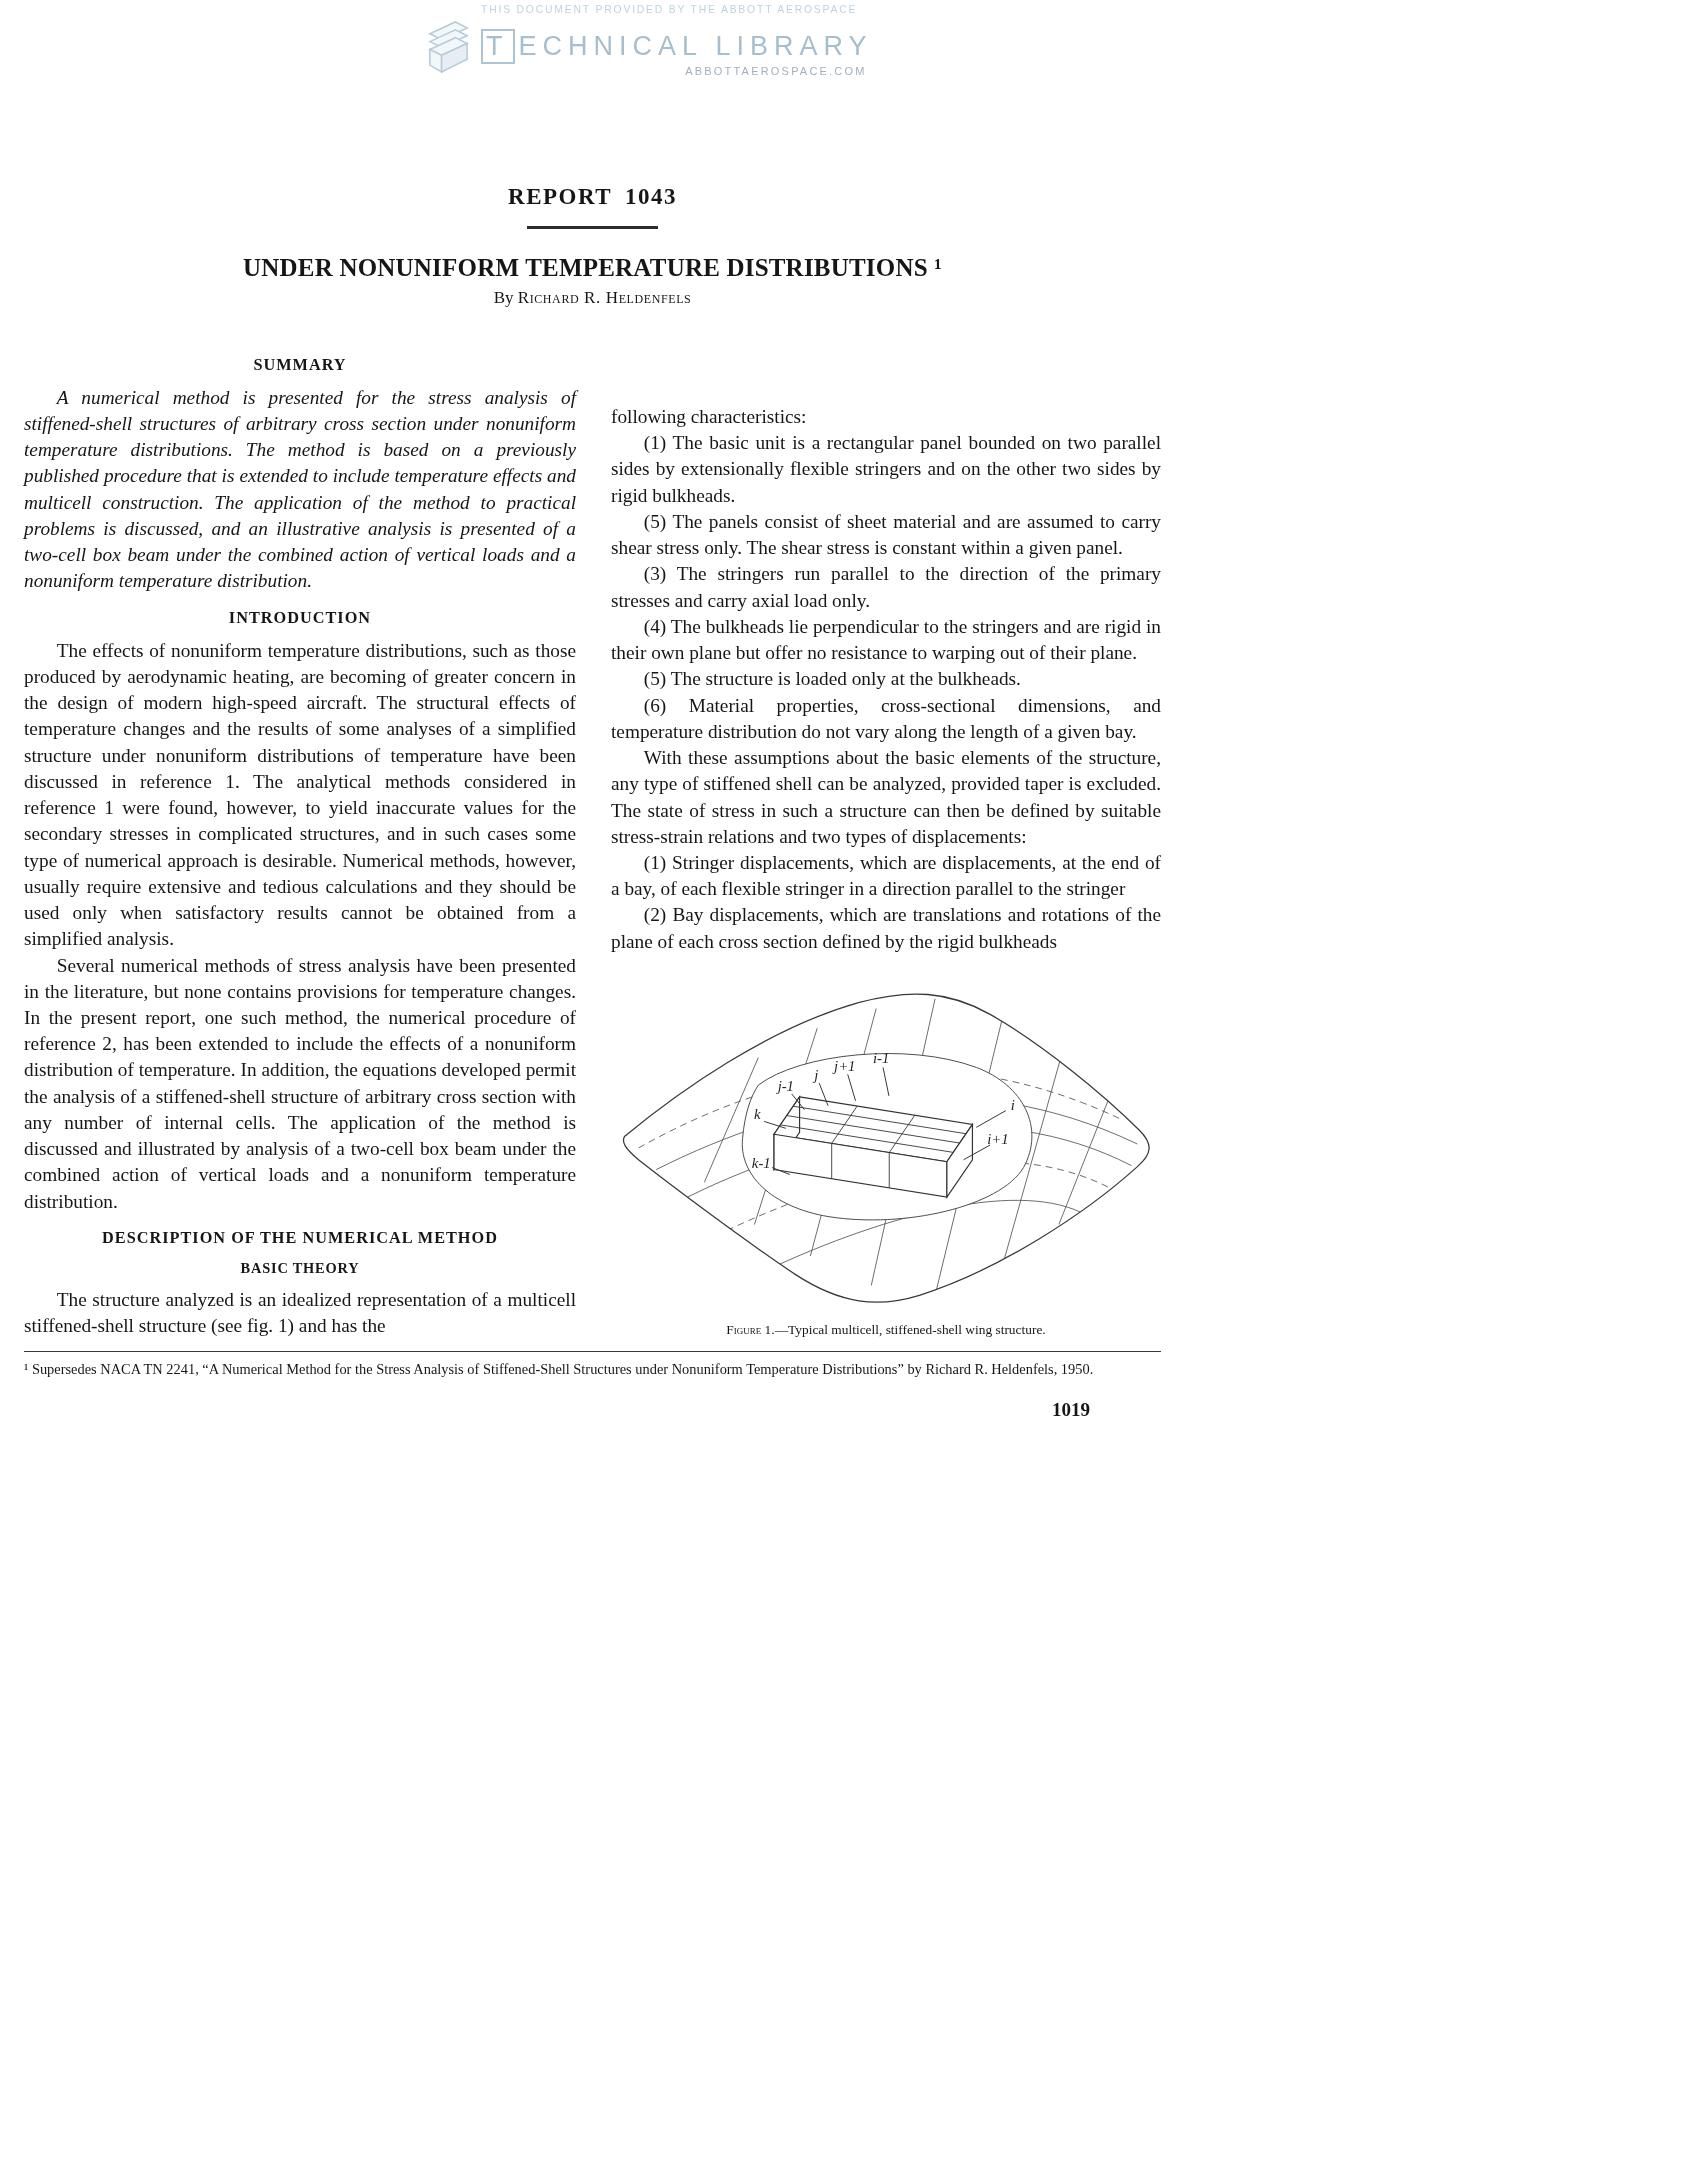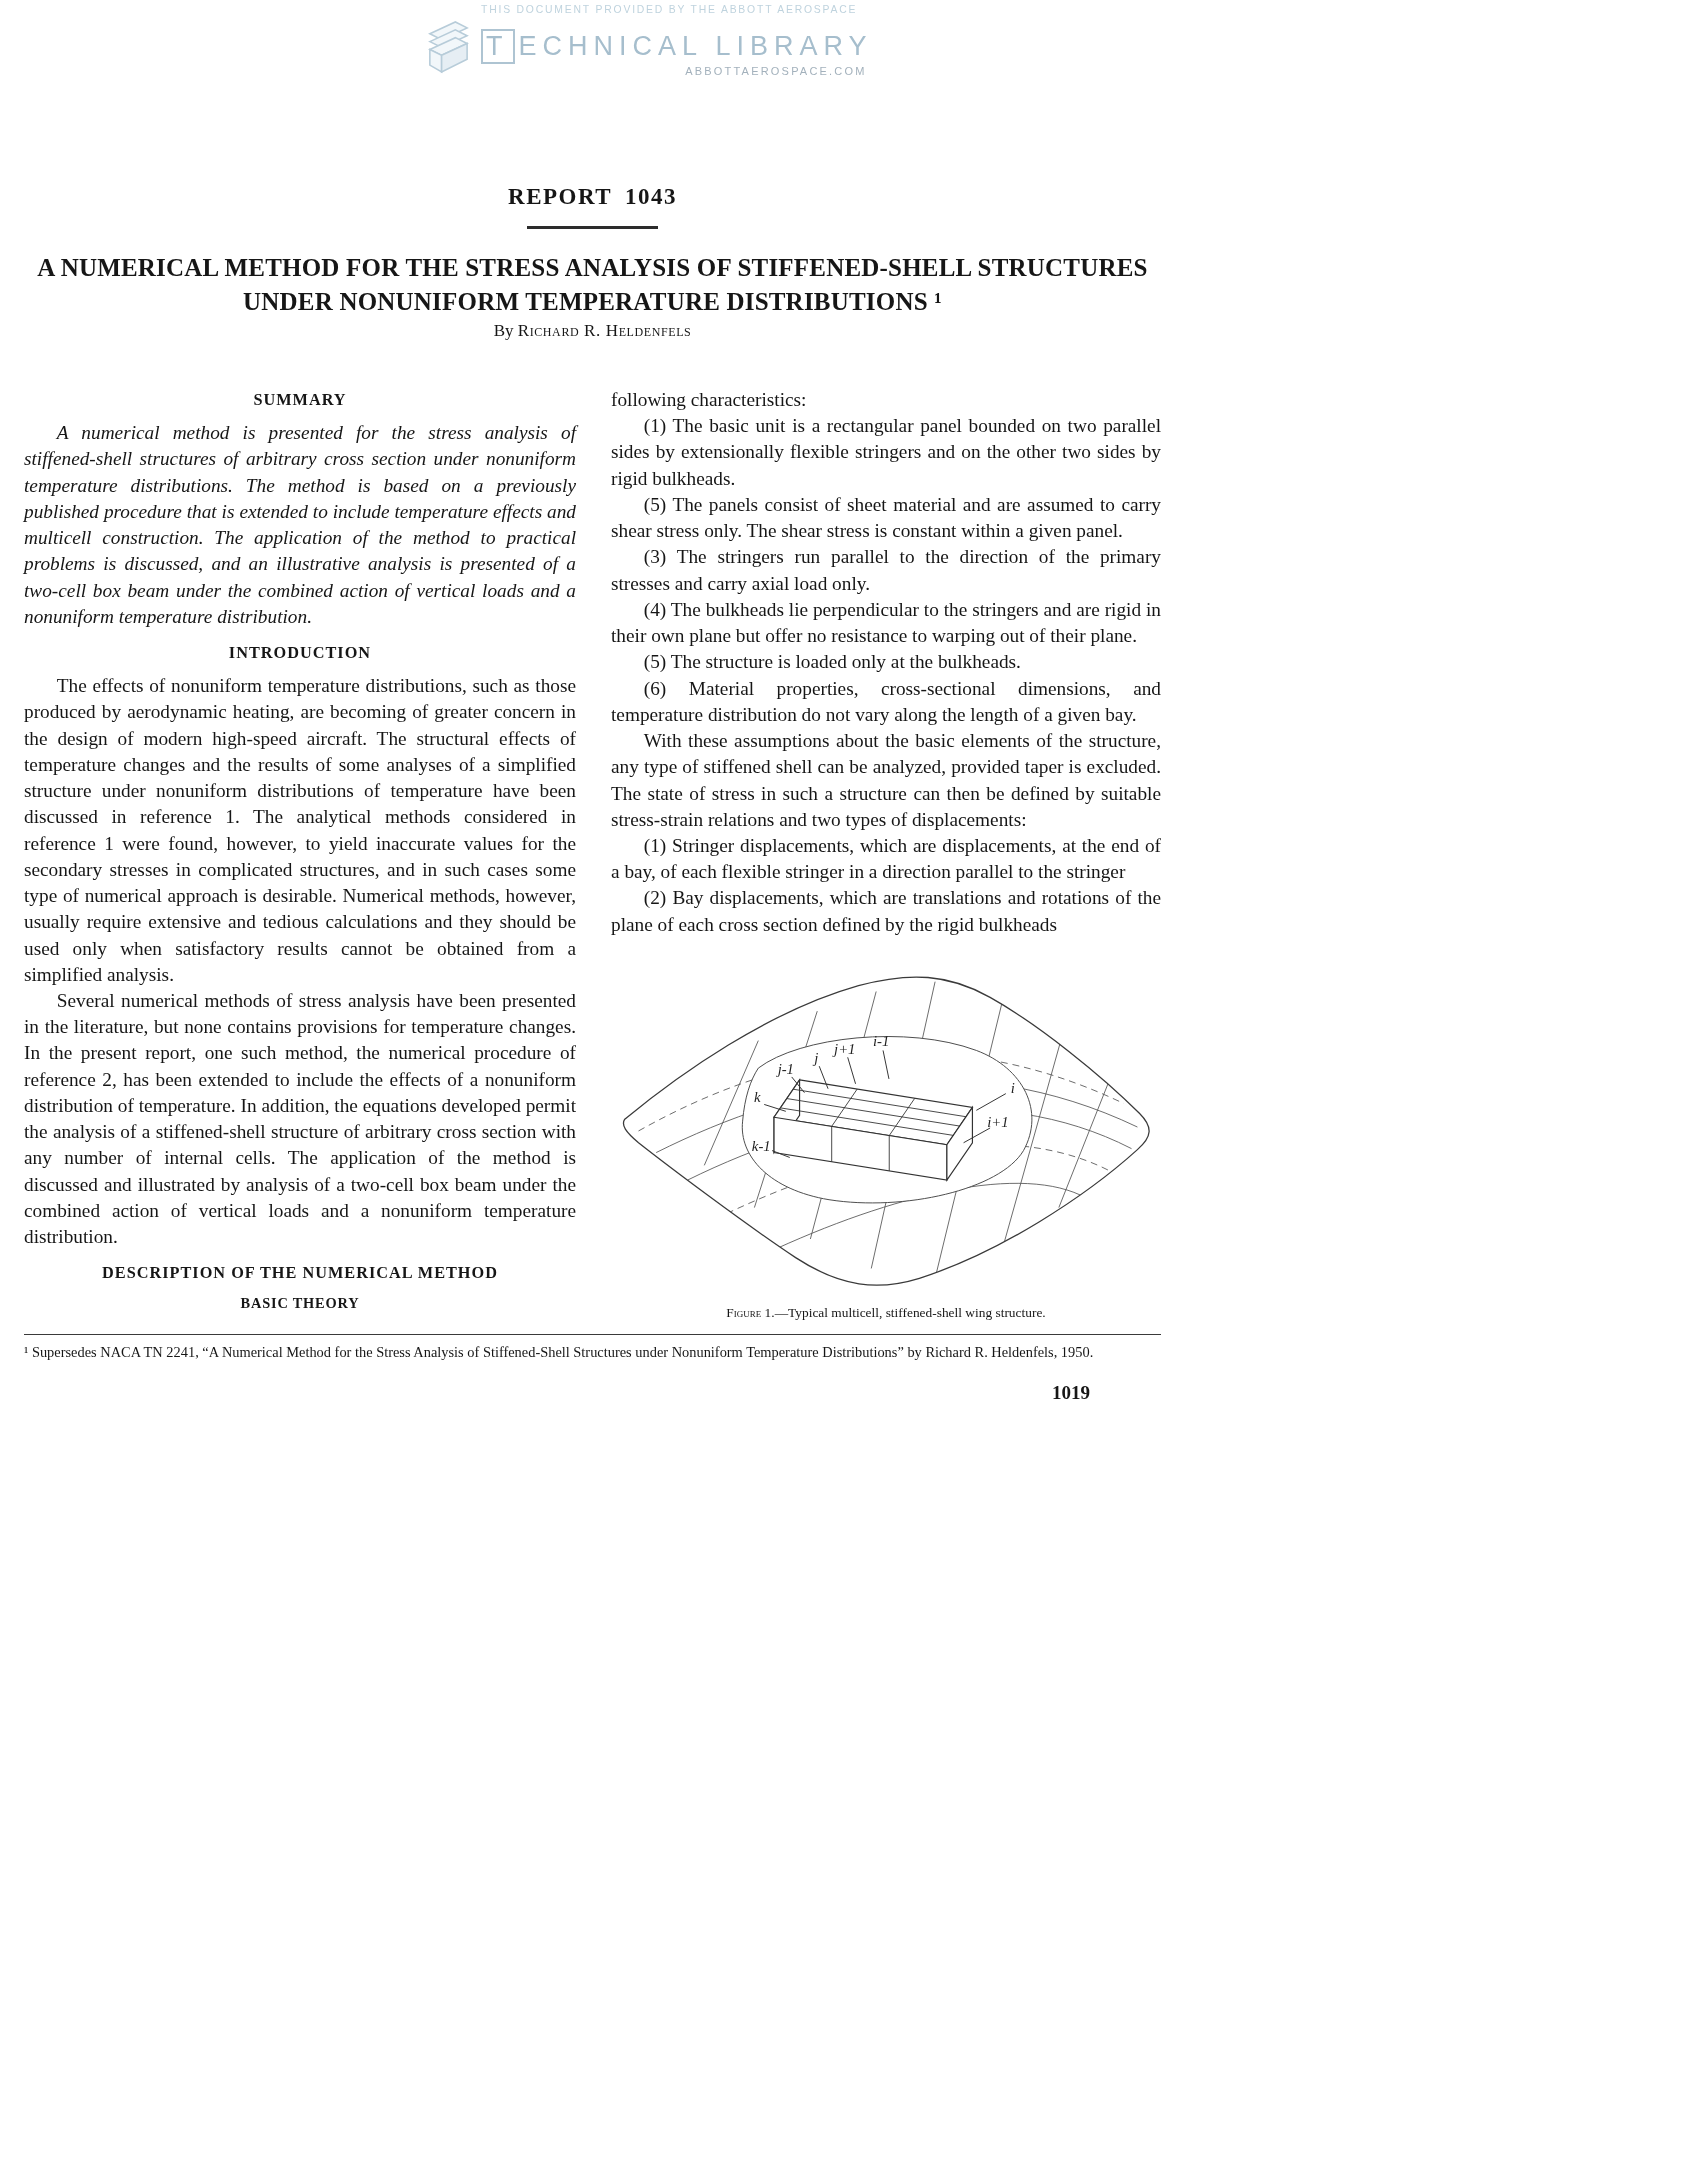--- a/index.html
+++ b/index.html
@@ -123,35 +123,35 @@
       <div class="wm-line2">TECHNICAL LIBRARY</div>
       <div class="wm-line3">ABBOTTAEROSPACE.COM</div>
     </div>
   </header>
 
   <div class="content">
 
     <div class="report-number">REPORT 1043</div>
     <div class="title-rule"></div>
     <h1 class="doc-title">
-      <div>A NUMERICAL METHOD FOR THE STRESS ANALYSIS OF STIFFENED-SHELL STRUCTURES</div>
       <div>UNDER NONUNIFORM TEMPERATURE DISTRIBUTIONS ¹</div>
     </h1>
     <div class="byline"><span>By </span><span class="author">Richard R. Heldenfels</span></div>
 
     <div class="columns">
 
       <section class="col col-left">
         <h2 class="section-heading first-heading">SUMMARY</h2>
         <p class="indent italic">A numerical method is presented for the stress analysis of stiffened-shell structures of arbitrary cross section under nonuniform temperature distributions. The method is based on a previously published procedure that is extended to include temperature effects and multicell construction. The application of the method to practical problems is discussed, and an illustrative analysis is presented of a two-cell box beam under the combined action of vertical loads and a nonuniform temperature distribution.</p>
         <h2 class="section-heading">INTRODUCTION</h2>
         <p class="indent">The effects of nonuniform temperature distributions, such as those produced by aerodynamic heating, are becoming of greater concern in the design of modern high-speed aircraft. The structural effects of temperature changes and the results of some analyses of a simplified structure under nonuniform distributions of temperature have been discussed in reference 1. The analytical methods considered in reference 1 were found, however, to yield inaccurate values for the secondary stresses in complicated structures, and in such cases some type of numerical approach is desirable. Numerical methods, however, usually require extensive and tedious calculations and they should be used only when satisfactory results cannot be obtained from a simplified analysis.</p>
         <p class="indent">Several numerical methods of stress analysis have been presented in the literature, but none contains provisions for temperature changes. In the present report, one such method, the numerical procedure of reference 2, has been extended to include the effects of a nonuniform distribution of temperature. In addition, the equations developed permit the analysis of a stiffened-shell structure of arbitrary cross section with any number of internal cells. The application of the method is discussed and illustrated by analysis of a two-cell box beam under the combined action of vertical loads and a nonuniform temperature distribution.</p>
         <h2 class="section-heading">DESCRIPTION OF THE NUMERICAL METHOD</h2>
         <h3 class="subsection-heading">BASIC THEORY</h3>
+        <p class="indent">The structure analyzed is an idealized representation of a multicell stiffened-shell structure (see fig. 1) and has the</p>
       </section>
 
       <div class="col-divider"></div>
 
       <section class="col col-right">
         <p>following characteristics:</p>
         <p class="indent">(1) The basic unit is a rectangular panel bounded on two parallel sides by extensionally flexible stringers and on the other two sides by rigid bulkheads.</p>
         <p class="indent">(5) The panels consist of sheet material and are assumed to carry shear stress only.  The shear stress is constant within a given panel.</p>
         <p class="indent">(3) The stringers run parallel to the direction of the primary stresses and carry axial load only.</p>
         <p class="indent">(4) The bulkheads lie perpendicular to the stringers and are rigid in their own plane but offer no resistance to warping out of their plane.</p>

